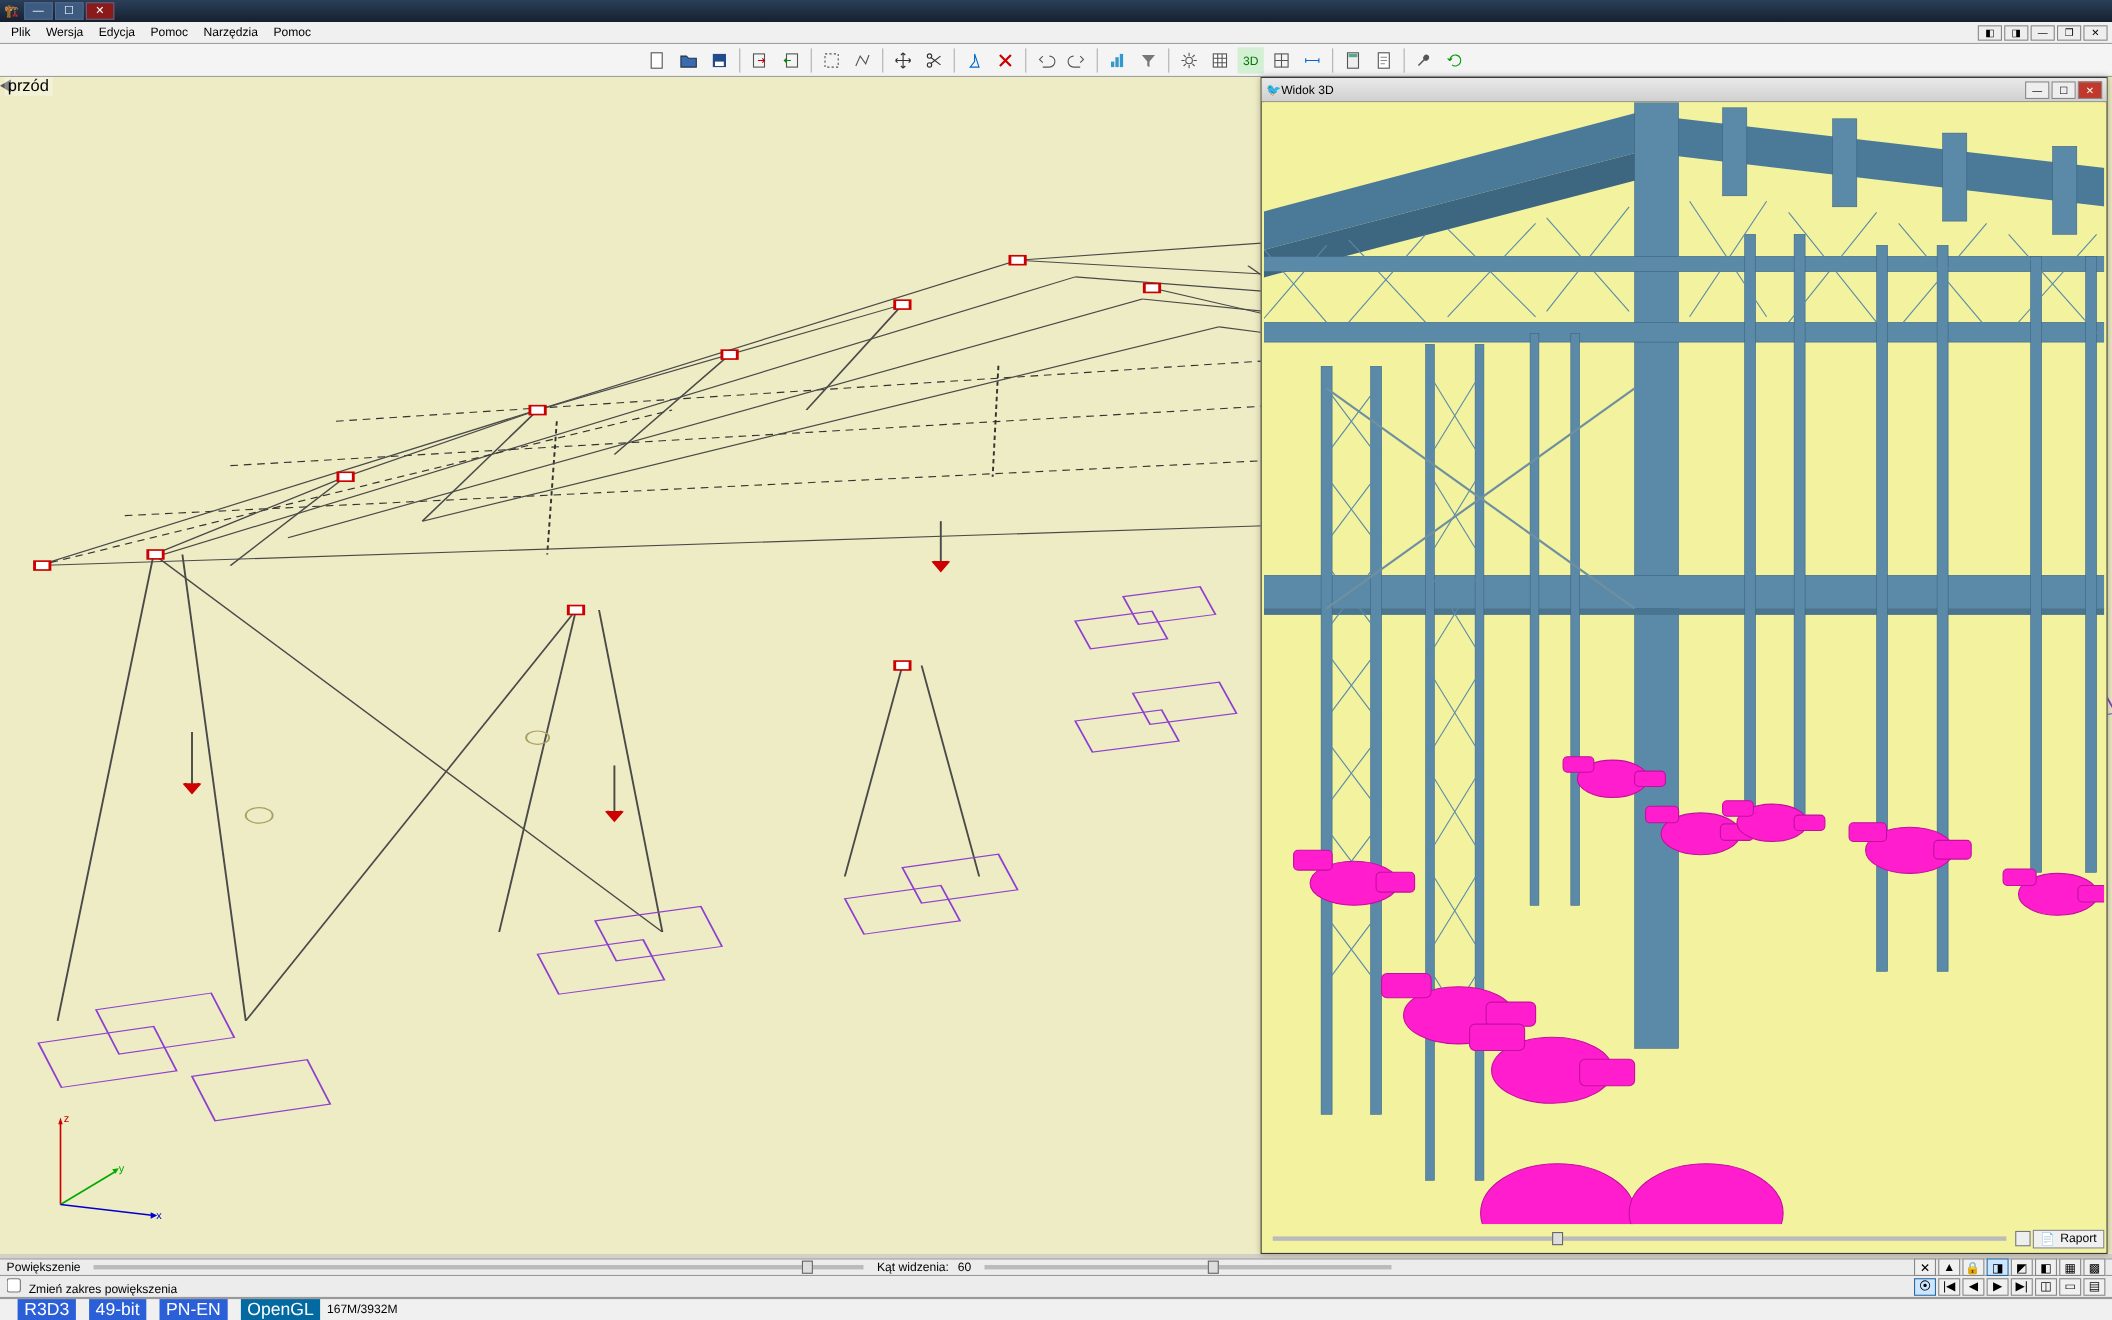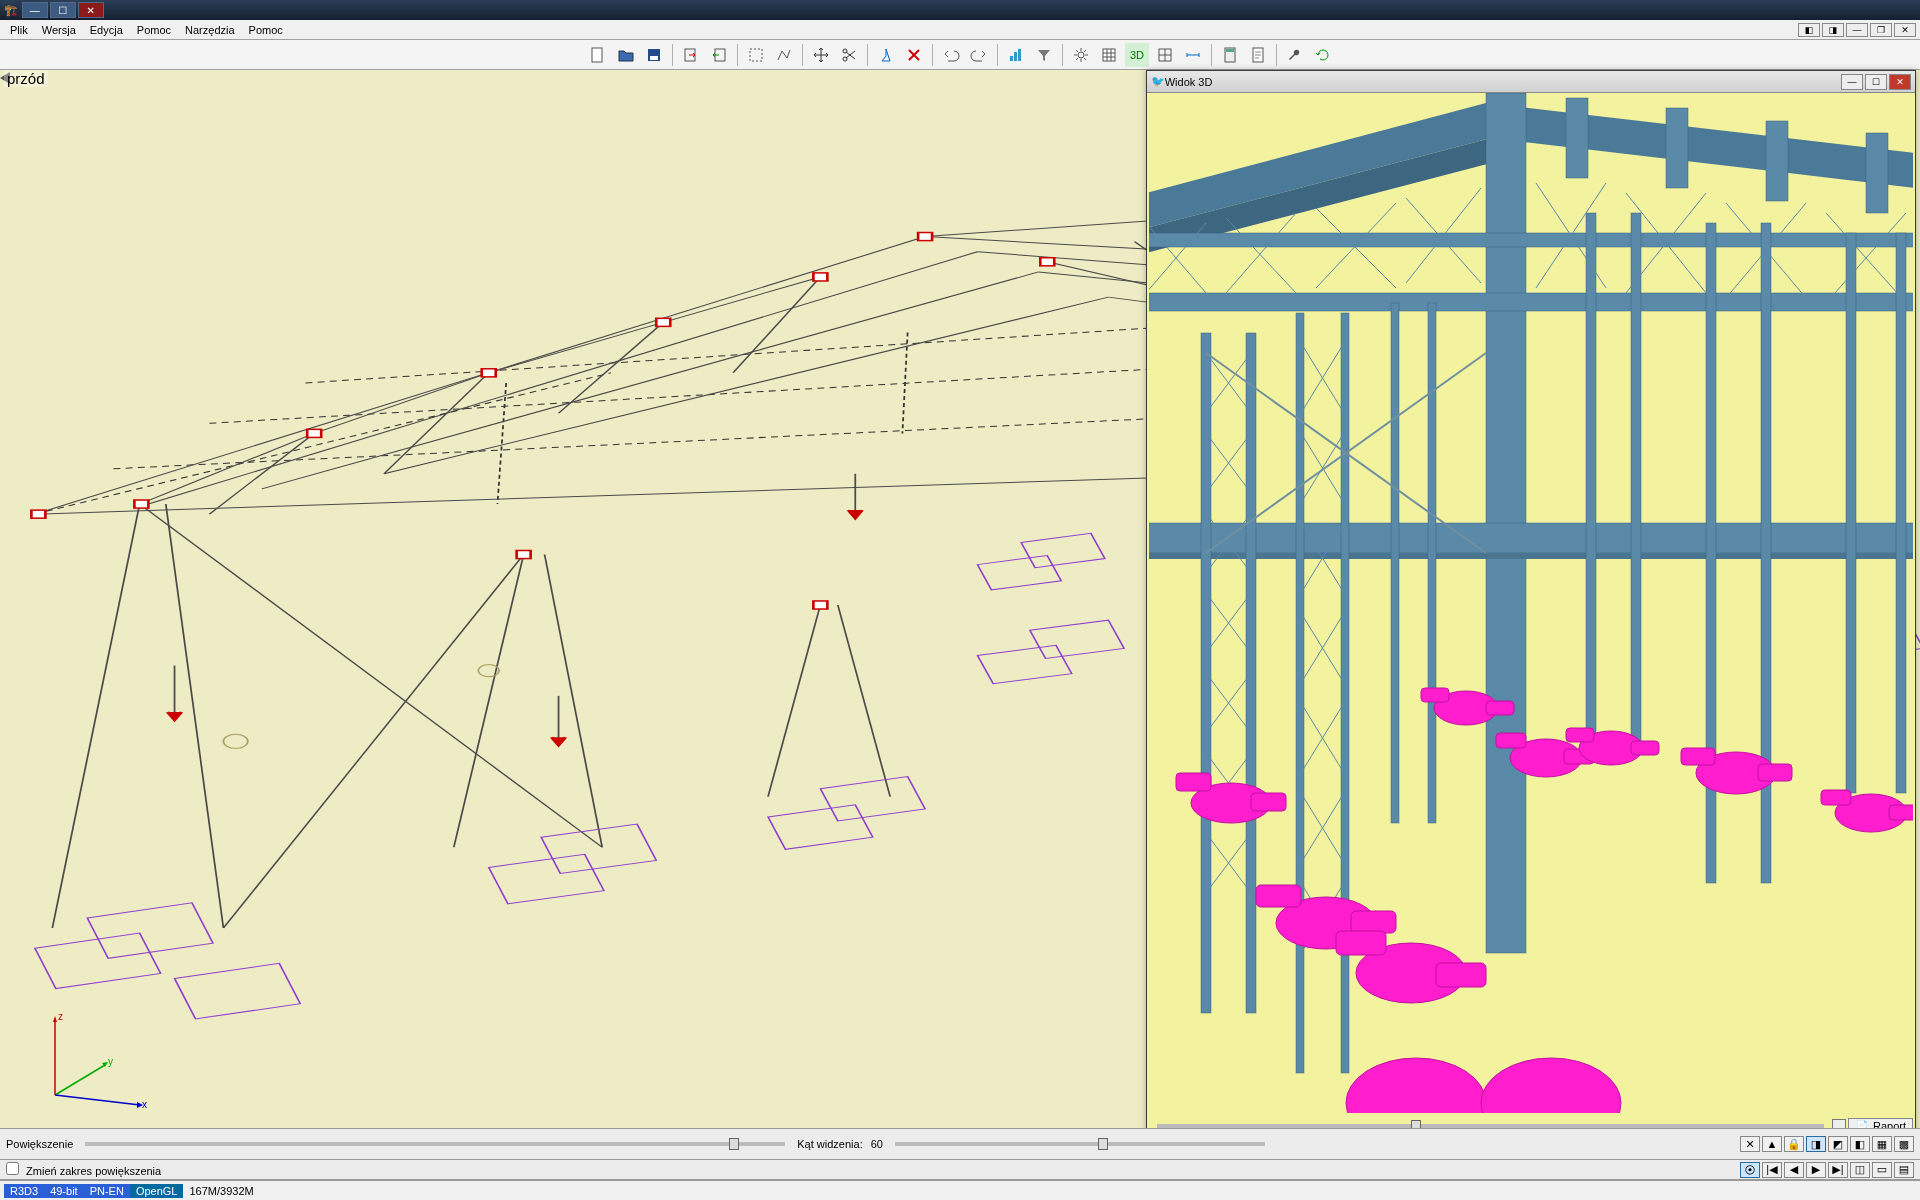--- a/index.html
+++ b/index.html
@@ -35,35 +35,35 @@
 .panel3d .p-title .t{flex:1;}
 .panel3d .p-title .pbtn{width:22px;height:16px;border:1px solid #888;background:#eee;margin-left:2px;display:flex;align-items:center;justify-content:center;font-size:9px;}
 .panel3d .p-title .pbtn.close{background:#c0392b;color:#fff;}
 .panel3d .p-body{position:absolute;top:22px;left:2px;right:2px;bottom:26px;background:#f3f39f;overflow:hidden;}
 .panel3d .p-foot{position:absolute;bottom:2px;left:2px;right:2px;height:22px;display:flex;align-items:center;}
 .panel3d .p-foot .slider{flex:1;height:4px;background:#bbb;margin:0 8px;position:relative;}
 .panel3d .p-foot .slider .thumb{position:absolute;top:-4px;width:10px;height:12px;background:#ddd;border:1px solid #666;}
 .panel3d .p-foot .sq{width:14px;height:14px;border:1px solid #777;background:#eee;margin-right:2px;}
 .panel3d .p-foot .rap{display:flex;align-items:center;gap:4px;border:1px solid #888;padding:1px 6px;background:#f0f0f0;}
 
-.bottombar{position:absolute;left:0;right:0;bottom:40px;height:32px;background:#ececec;border-top:1px solid #999;border-bottom:1px solid #999;display:flex;align-items:center;padding:0 6px;gap:8px;}
+.bottombar{position:absolute;left:0;right:0;bottom:40px;height:16px;background:#ececec;border-top:1px solid #999;border-bottom:1px solid #999;display:flex;align-items:center;padding:0 6px;gap:8px;}
 .bottombar .slider{flex:0 0 700px;height:4px;background:#bbb;position:relative;margin:0 4px;}
 .bottombar .slider .thumb{position:absolute;top:-4px;width:10px;height:12px;background:#ddd;border:1px solid #666;}
 .bottombar .btnrow{margin-left:auto;display:flex;gap:2px;}
 .bottombar .mini{width:20px;height:16px;border:1px solid #888;background:#f0f0f0;display:flex;align-items:center;justify-content:center;}
 
 .bottombar2{position:absolute;left:0;right:0;bottom:20px;height:20px;background:#ececec;border-bottom:1px solid #999;display:flex;align-items:center;padding:0 6px;gap:8px;}
 .bottombar2 input[type=checkbox]{margin-right:4px;}
 .bottombar2 .btnrow{margin-left:auto;display:flex;gap:2px;}
 .bottombar2 .mini{width:20px;height:16px;border:1px solid #888;background:#f0f0f0;display:flex;align-items:center;justify-content:center;}
 .mini.active{background:#cde6ff;border-color:#2c6aa0;}
 
 .statusbar{position:absolute;left:0;right:0;bottom:0;height:20px;background:#f0f0f0;border-top:1px solid #999;display:flex;align-items:center;padding:0 4px;}
 .statusbar .st-left{flex:1;}
-.statusbar .tag{padding:1px 6px;margin-left:0;color:#fff;font-size:11px;}
+.statusbar .tag{padding:1px 6px;margin-left:12px;color:#fff;font-size:16px;}
 .statusbar .mem{margin-left:6px;}
 
 .wire-svg{width:100%;height:100%;}
 .wire-svg line{stroke:#4a4a4a;stroke-width:1;}
 .wire-svg line.dash{stroke-dasharray:4 3;stroke:#333;}
 .wire-svg .node{fill:#fff;stroke:#c00;stroke-width:1.5;}
 .wire-svg .load{stroke:#c00;stroke-width:2;}
 .wire-svg .sup{stroke:#9040d0;stroke-width:1;fill:none;}
 .wire-svg circle.pin{fill:none;stroke:#a8a060;stroke-width:1;}
 

